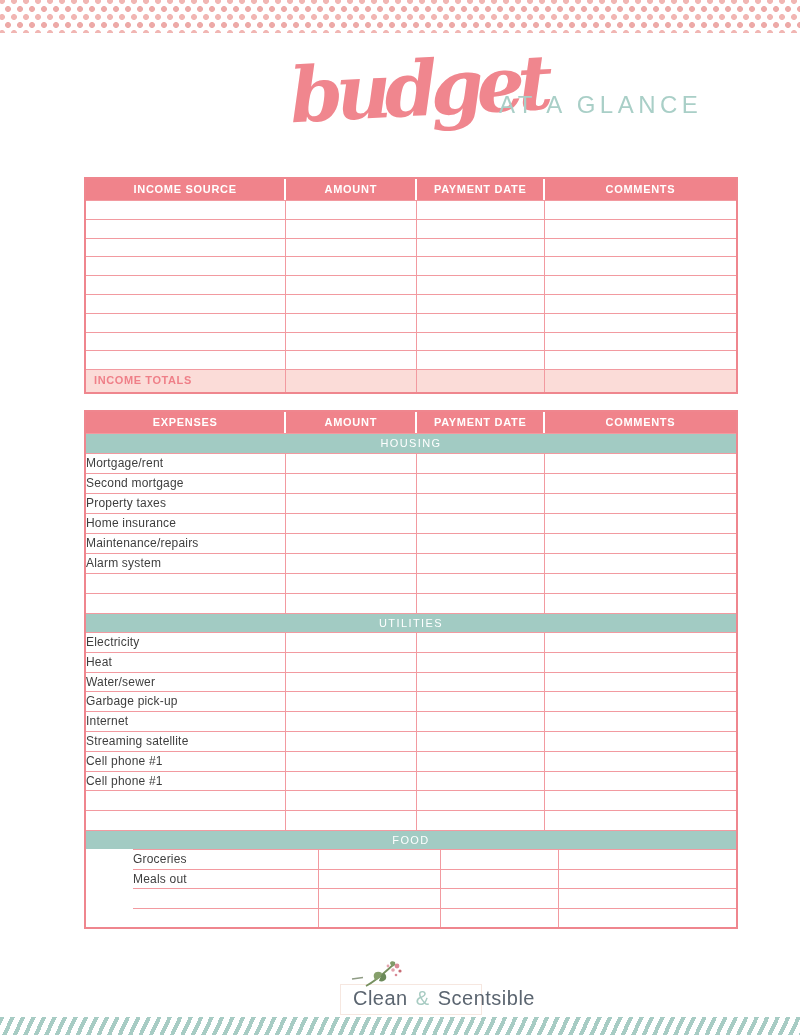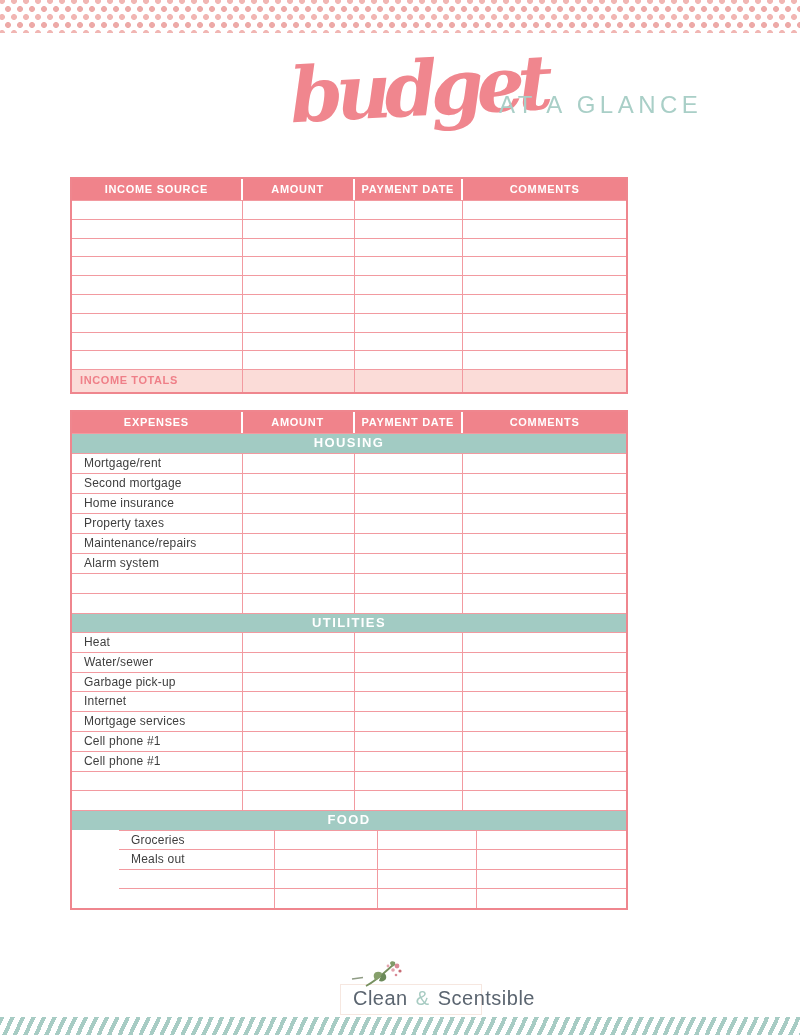--- a/index.html
+++ b/index.html
@@ -40,21 +40,21 @@
     white-space:nowrap;
   }
   .title-caption{
     position:absolute;left:499px;top:91px;
     font-weight:400;font-size:24px;letter-spacing:4.5px;
     color:#a9cfc7;white-space:nowrap;
   }
 
   
   .btable{
-    position:absolute;left:70px;width:558px;
+    position:absolute;left:84px;width:654px;
     border:2px solid #ef868e;box-sizing:border-box;
     background:#ffffff;
   }
   .income-table{top:177px;}
   .expense-table{top:410px;}
   .trow{
     display:grid;
     grid-template-columns:30.8% 20.2% 19.6% 29.4%;
     box-sizing:border-box;
   }
@@ -69,29 +69,29 @@
   .head-row .cell:not(:last-child){border-right:2px solid #ffffff;}
   .blank-row{height:18.8px;}
   .totals-row{height:22.5px;background:#fbdcd8;}
   .totals-row .label-cell{
     color:#ef7f88;font-weight:700;font-size:11px;letter-spacing:0.6px;
     line-height:21px;padding-left:8px;
   }
   .band{
     box-sizing:border-box;height:19.5px;
     background:#a2cbc3;color:#ffffff;
-    text-align:center;font-size:13px;font-weight:700;letter-spacing:1.4px;
+    text-align:center;font-size:11px;font-weight:400;letter-spacing:1.4px;
     line-height:18.5px;
   }
   .exp-row.sec0{height:20px;}
   .exp-row.sec1{height:19.8px;}
   .exp-row.sec2{height:19.5px;margin-left:47px;}
   .exp-row .label-cell, .blank-row .label-cell{
     font-size:12px;color:#3e3e3e;letter-spacing:0.2px;
-    padding-left:12px;line-height:18.5px;text-align:left;
+    padding-left:0;line-height:18.5px;text-align:left;
   }
 
   
   .logo-box{
     position:absolute;left:340px;top:984px;width:140px;height:29px;
     border:1px solid #f6e7e0;
   }
   .logo-text{
     position:absolute;left:0;top:987px;width:800px;
     text-align:center;font-size:20px;letter-spacing:0.5px;
@@ -194,32 +194,32 @@
         <div class="cell"></div>
         <div class="cell"></div>
       </div>
       <div class="trow exp-row sec0">
         <div class="cell label-cell">Second mortgage</div>
         <div class="cell"></div>
         <div class="cell"></div>
         <div class="cell"></div>
       </div>
       <div class="trow exp-row sec0">
+        <div class="cell label-cell">Property taxes</div>
+        <div class="cell"></div>
+        <div class="cell"></div>
+        <div class="cell"></div>
+      </div>
+      <div class="trow exp-row sec0">
         <div class="cell label-cell">Home insurance</div>
         <div class="cell"></div>
         <div class="cell"></div>
         <div class="cell"></div>
       </div>
       <div class="trow exp-row sec0">
-        <div class="cell label-cell">Property taxes</div>
-        <div class="cell"></div>
-        <div class="cell"></div>
-        <div class="cell"></div>
-      </div>
-      <div class="trow exp-row sec0">
         <div class="cell label-cell">Maintenance/repairs</div>
         <div class="cell"></div>
         <div class="cell"></div>
         <div class="cell"></div>
       </div>
       <div class="trow exp-row sec0">
         <div class="cell label-cell">Alarm system</div>
         <div class="cell"></div>
         <div class="cell"></div>
         <div class="cell"></div>
@@ -231,20 +231,26 @@
         <div class="cell"></div>
       </div>
       <div class="trow exp-row sec0">
         <div class="cell label-cell"></div>
         <div class="cell"></div>
         <div class="cell"></div>
         <div class="cell"></div>
       </div>
       <div class="band">UTILITIES</div>
       <div class="trow exp-row sec1">
+        <div class="cell label-cell">Electricity</div>
+        <div class="cell"></div>
+        <div class="cell"></div>
+        <div class="cell"></div>
+      </div>
+      <div class="trow exp-row sec1">
         <div class="cell label-cell">Heat</div>
         <div class="cell"></div>
         <div class="cell"></div>
         <div class="cell"></div>
       </div>
       <div class="trow exp-row sec1">
         <div class="cell label-cell">Water/sewer</div>
         <div class="cell"></div>
         <div class="cell"></div>
         <div class="cell"></div>
@@ -255,21 +261,21 @@
         <div class="cell"></div>
         <div class="cell"></div>
       </div>
       <div class="trow exp-row sec1">
         <div class="cell label-cell">Internet</div>
         <div class="cell"></div>
         <div class="cell"></div>
         <div class="cell"></div>
       </div>
       <div class="trow exp-row sec1">
-        <div class="cell label-cell">Mortgage services</div>
+        <div class="cell label-cell">Streaming satellite</div>
         <div class="cell"></div>
         <div class="cell"></div>
         <div class="cell"></div>
       </div>
       <div class="trow exp-row sec1">
         <div class="cell label-cell">Cell phone #1</div>
         <div class="cell"></div>
         <div class="cell"></div>
         <div class="cell"></div>
       </div>

